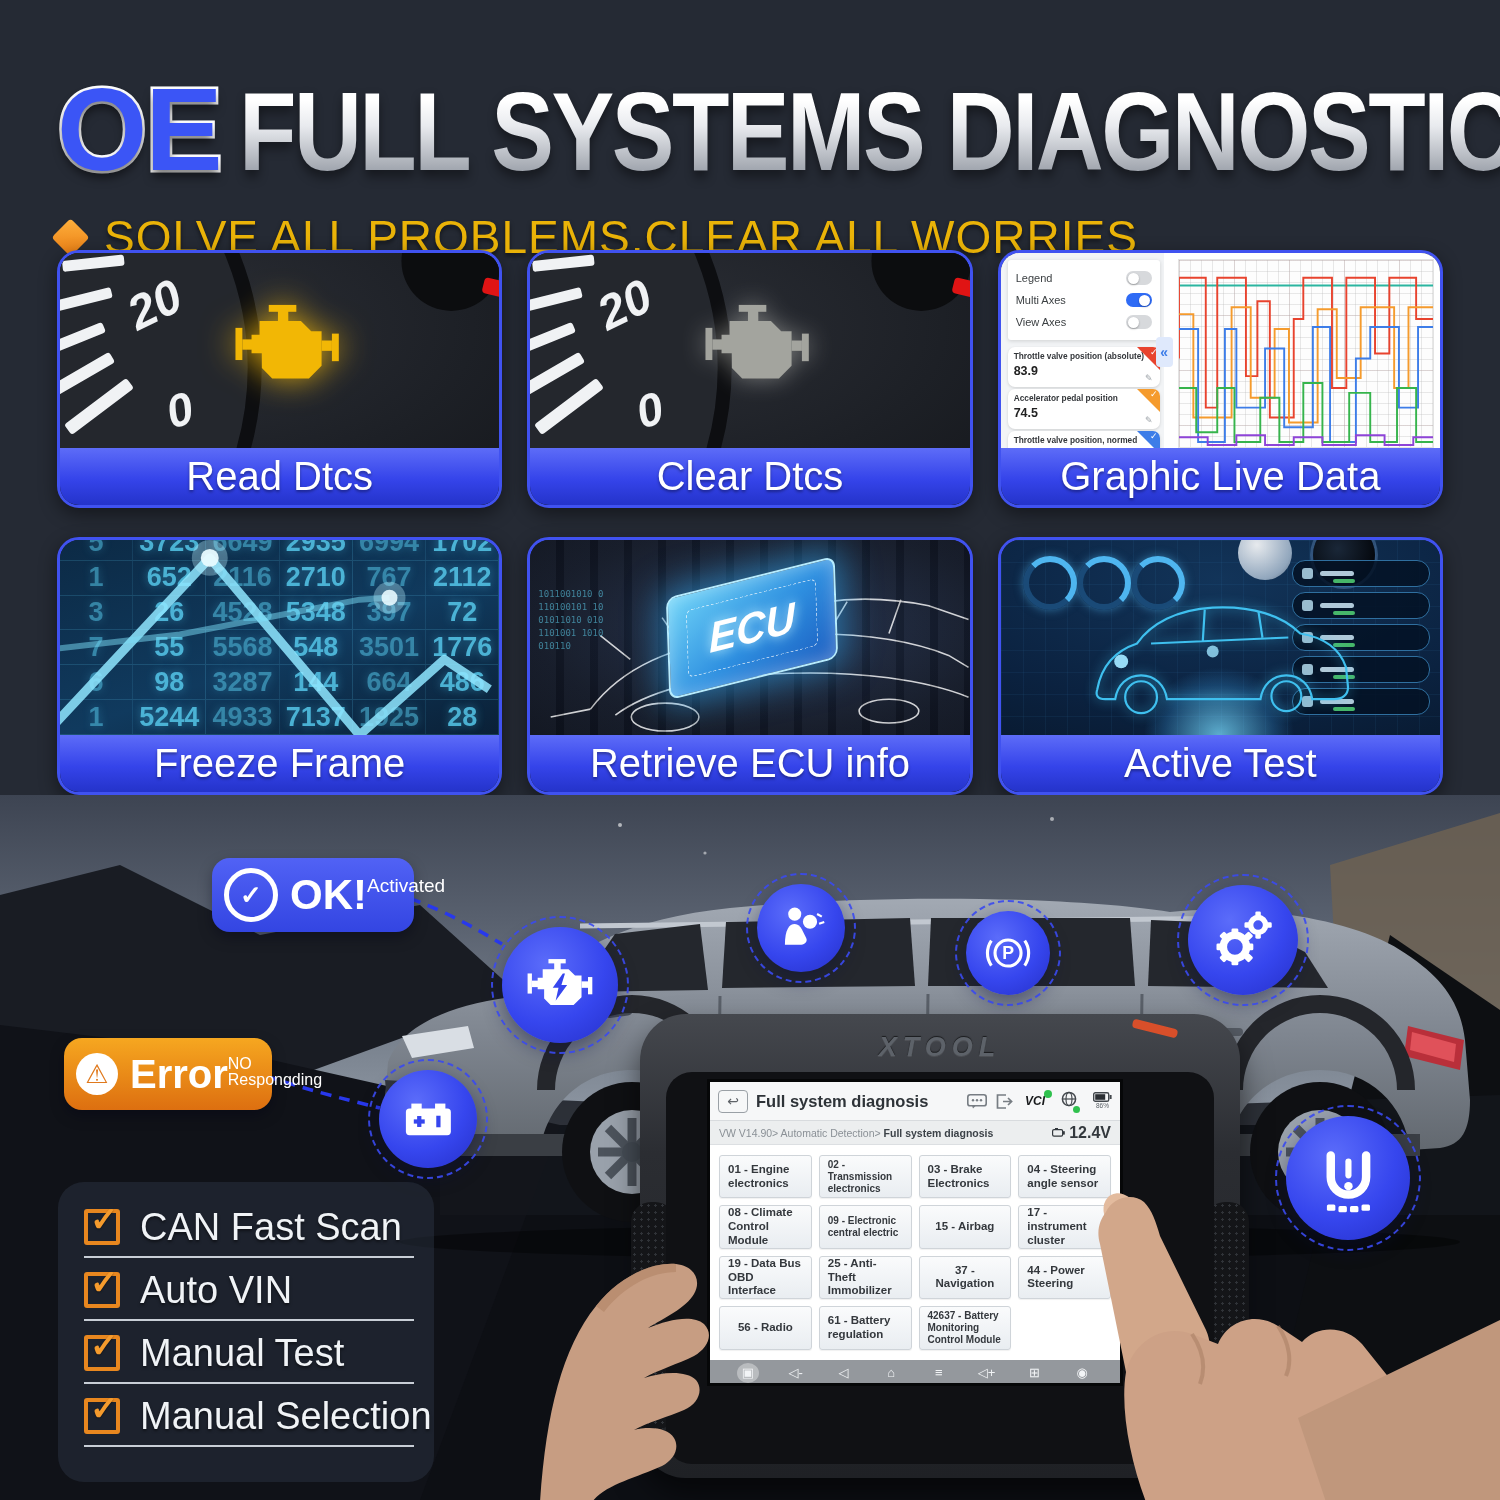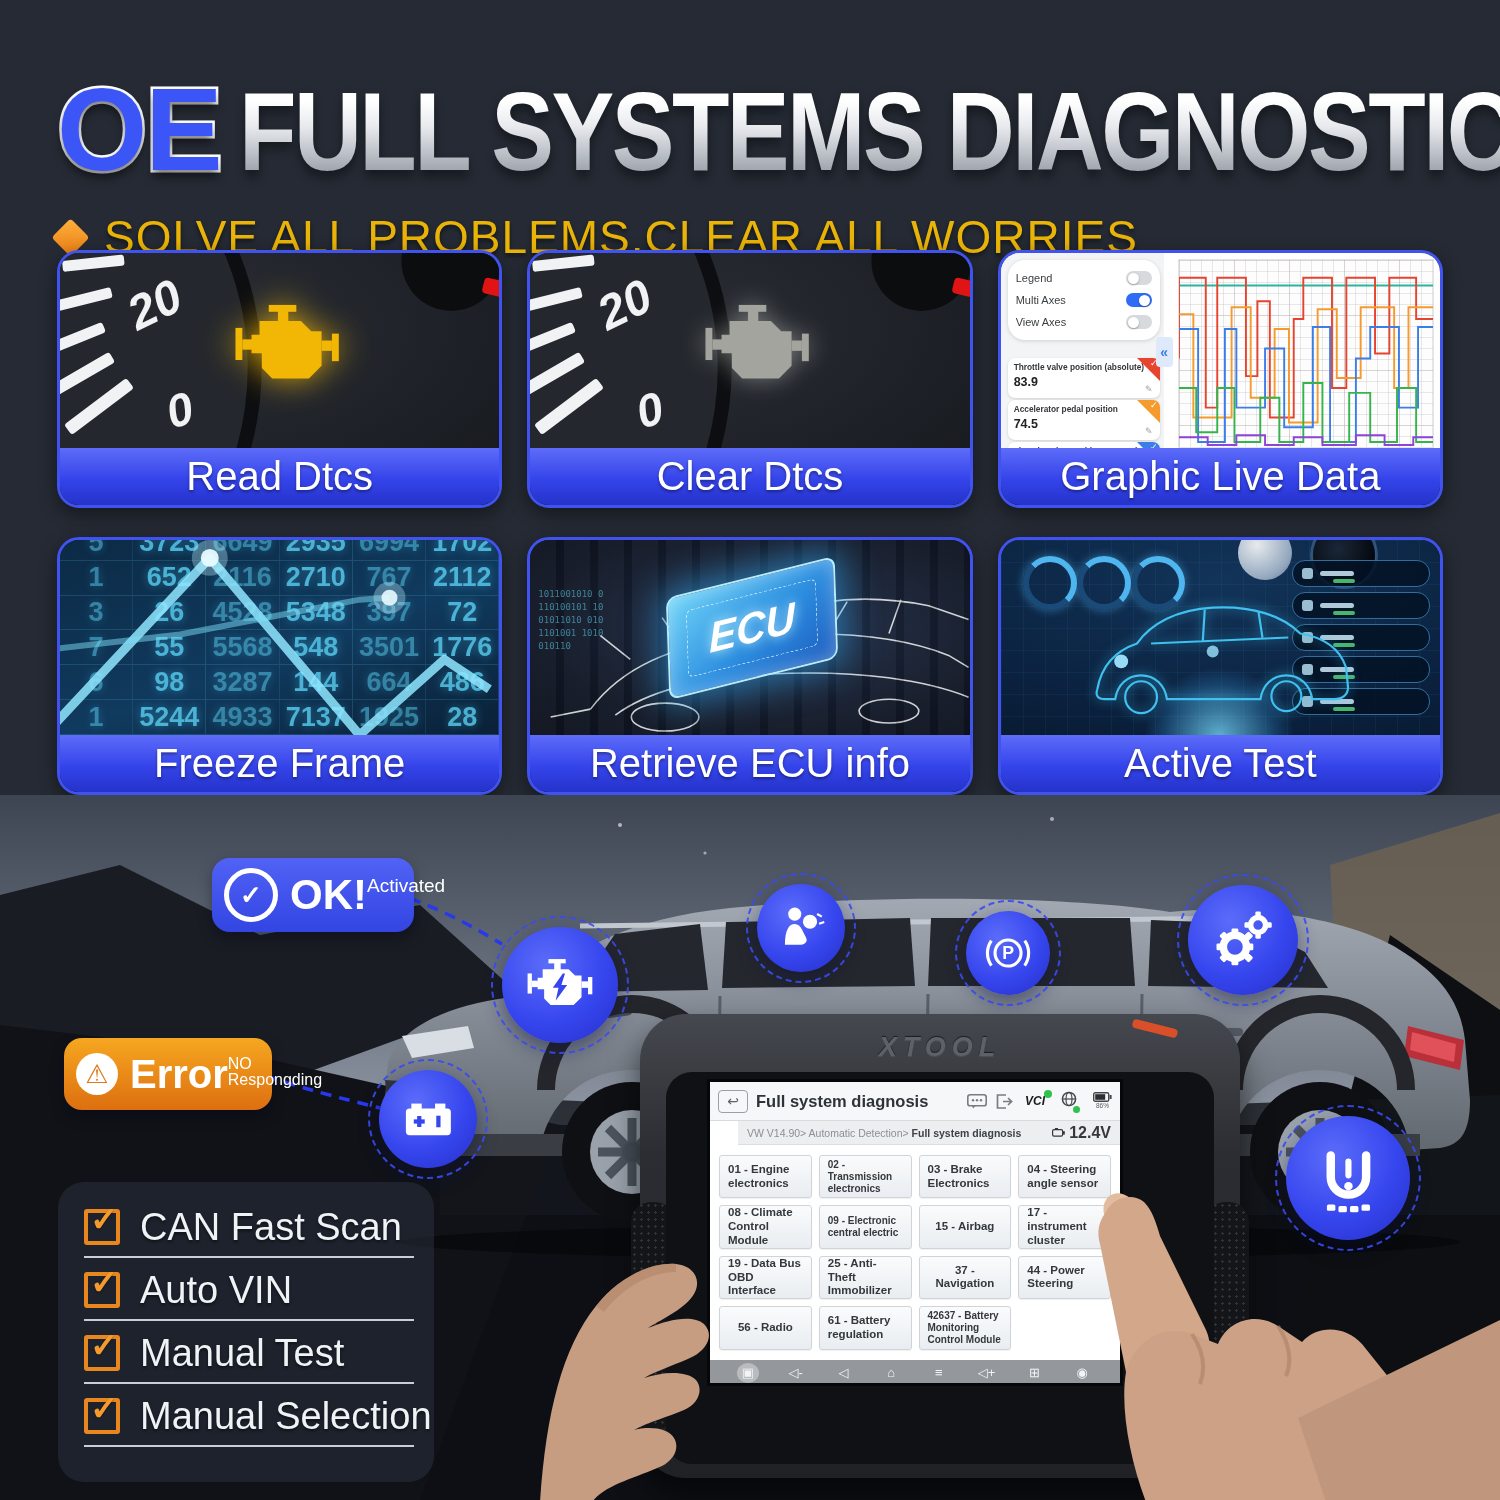--- a/index.html
+++ b/index.html
@@ -34,22 +34,22 @@
     color:#fff;font-size:40px;text-shadow:0 2px 3px rgba(0,0,20,.4);}
   
   .gauge-bg{position:absolute;inset:0;
     background:radial-gradient(120% 140% at 28% 38%,#2b2e35 0%,#1d2026 55%,#131519 100%);}
   .gauge-svg{position:absolute;inset:0;}
   .engine-glow-y{filter:drop-shadow(0 0 14px rgba(244,186,9,.85));}
   .engine-glow-g{filter:drop-shadow(0 0 10px rgba(220,220,210,.45));}
   
   .ld{position:absolute;inset:0;background:#fff;display:flex;}
   .ld-left{width:152px;padding:7px 4px 0 7px;background:#f2f4f6;}
-  .ld-togglecard{background:#fff;border-radius:17px;box-shadow:0 1px 4px rgba(0,0,0,.15);
-    padding:7px 8px;margin-bottom:18px;}
+  .ld-togglecard{background:#fff;border-radius:3px;box-shadow:0 1px 4px rgba(0,0,0,.15);
+    padding:7px 8px;margin-bottom:7px;}
   .ldt-row{display:flex;align-items:center;justify-content:space-between;height:22px;}
   .ldt-label{font-size:11px;color:#3c4043;}
   .pill{width:26px;height:14px;border-radius:7px;background:#d7d9dc;position:relative;}
   .pill .knob{position:absolute;top:1.5px;left:2px;width:11px;height:11px;border-radius:50%;
     background:#fff;box-shadow:0 1px 2px rgba(0,0,0,.3);}
   .pill.on{background:#2f6bf5;}
   .pill.on .knob{left:13px;}
   .ldp{position:relative;background:#fff;border-radius:7px;box-shadow:0 1px 3px rgba(0,0,0,.15);
     padding:4px 6px 3px 6px;margin-bottom:2px;height:33px;overflow:hidden;}
   .ldp-name{font-size:8.3px;font-weight:700;color:#33363a;white-space:nowrap;}
@@ -180,21 +180,21 @@
   .sc-title{font-size:16.5px;font-weight:700;color:#2e3338;}
   .sc-spacer{flex:1;}
   .sc-ic{color:#777d83;display:flex;align-items:center;}
   .sc-vci{position:relative;font-size:12px;font-weight:700;font-style:italic;color:#17191b;margin-left:4px;}
   .sc-vci .gdot{position:absolute;right:-7px;top:-4px;width:8px;height:8px;border-radius:50%;background:#2fc14e;}
   .sc-globe{position:relative;margin-left:8px;color:#43484d;}
   .sc-globe .gdot{position:absolute;right:-3px;bottom:-2px;width:7px;height:7px;border-radius:50%;background:#2fc14e;}
   .sc-batt{display:flex;flex-direction:column;align-items:center;margin-left:8px;line-height:1;}
   .sc-batt .pct{font-size:6.5px;color:#5c6268;margin-top:1px;}
   .sc-crumbs{height:23px;background:#eceeef;border-bottom:1px solid #dcdfe2;display:flex;
-    align-items:center;padding:0 9px;flex:none;margin-left:28px;}
+    align-items:center;padding:0 9px;flex:none;}
   .sc-crumb-pre{font-size:10.5px;color:#8a9096;}
   .sc-crumb-cur{font-size:10.5px;font-weight:700;color:#3c4248;white-space:pre;}
   .sc-volt{margin-left:auto;font-size:16px;font-weight:700;color:#33383d;display:flex;align-items:center;gap:4px;}
   .sys-grid{flex:1;display:grid;grid-template-columns:repeat(4,1fr);grid-template-rows:repeat(4,1fr);
     gap:7px;padding:10px 9px;background:#fff;}
   .sys-cell{background:linear-gradient(180deg,#fafbfc 0%,#e9edf1 100%);border:1px solid #cfd4d9;
     border-radius:3px;display:flex;align-items:center;padding:0 8px;font-size:11.5px;font-weight:700;
     color:#34383d;line-height:1.2;box-shadow:0 1px 1px rgba(0,0,0,.06);}
   .sys-cell.small{font-size:10px;}
   .sys-cell.center{justify-content:center;text-align:center;}

